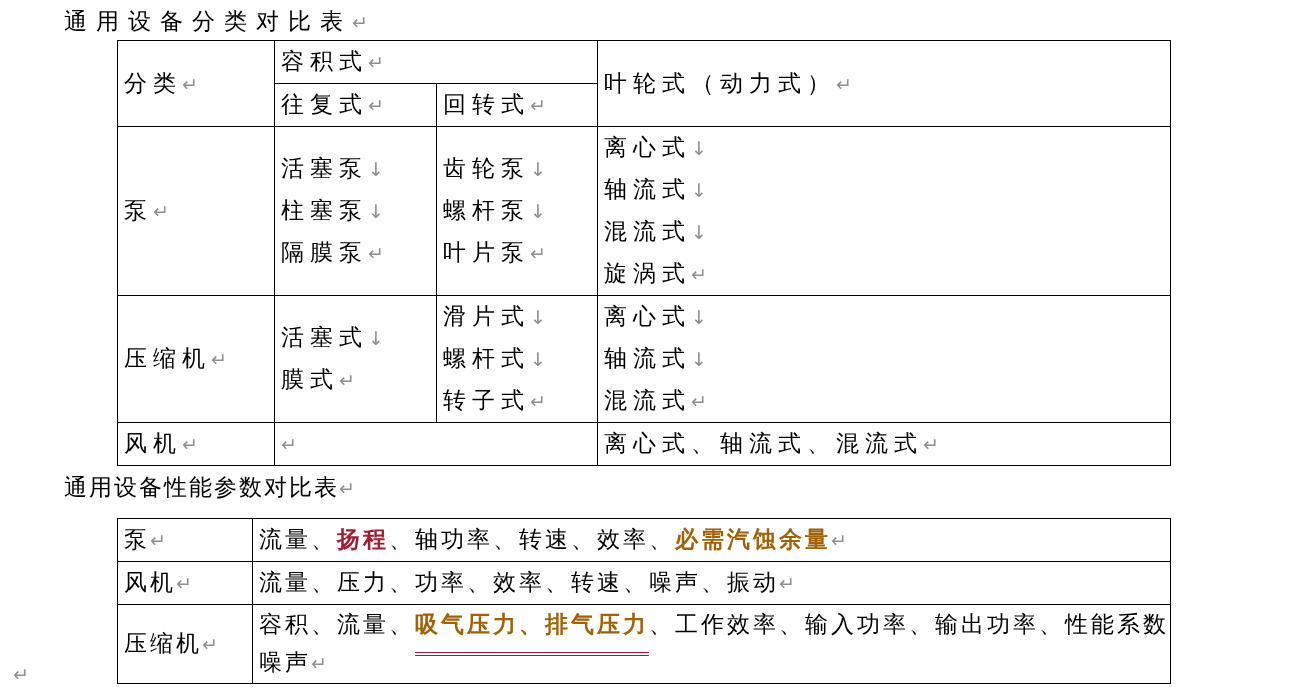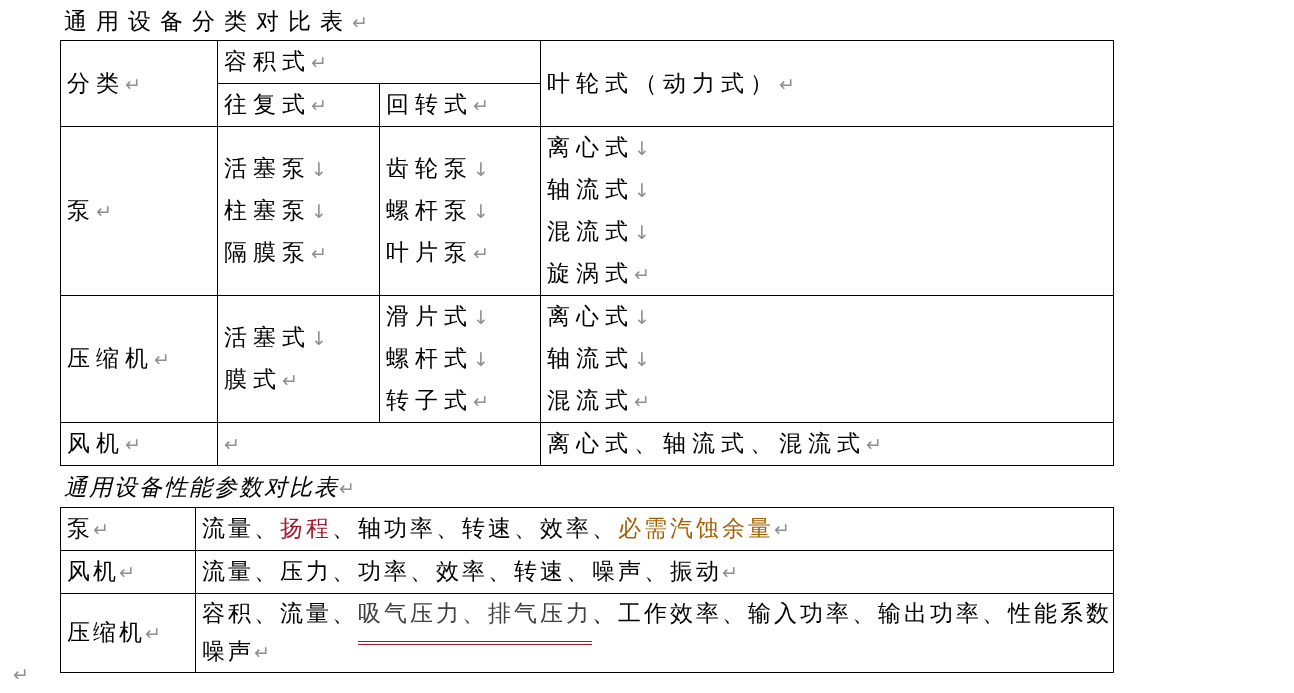--- a/index.html
+++ b/index.html
@@ -5,36 +5,36 @@
   html,body{margin:0;padding:0;}
   body{
     width:1294px;height:693px;background:#ffffff;position:relative;
     font-family:"Liberation Serif","DejaVu Serif",serif;color:#000;
     overflow:hidden;
   }
   .doc-title{
     margin:6px 0 2px 64px;font-size:23px;line-height:32px;letter-spacing:9px;
     white-space:nowrap;
   }
-  .doc-title.second{margin:6px 0 3px 64px;letter-spacing:2px;font-style:italic;}
-  table{border-collapse:collapse;table-layout:fixed;margin-left:60px;width:1053px;}
+  .doc-title.second{margin:6px 0 14px 64px;letter-spacing:2px;}
+  table{border-collapse:collapse;table-layout:fixed;margin-left:117px;width:1053px;}
   td{
     border:1px solid #000;padding:0 2px 0 6px;font-size:23px;letter-spacing:6px;
     line-height:41px;vertical-align:middle;overflow:hidden;
   }
   .tbl2 td{letter-spacing:3px;}
   .h41{height:41px}.h40{height:40px}.h167{height:167px}.h125{height:125px}
   .h42{height:42px}.h79{height:79px}
   .ln{line-height:41px;white-space:nowrap;}
   .tbl2 .ln{line-height:38px;}
   .mk{
     color:#8f8f8f;font-family:"DejaVu Sans",sans-serif;font-size:19px;
     letter-spacing:0;font-weight:normal;
   }
-  .red{font-weight:normal;border-bottom:4px double;padding-bottom:15px;}
+  .red{font-weight:bold;border-bottom:4px double;padding-bottom:15px;}
   .stray-mark{position:absolute;left:13px;top:663px;}
 </style>
 </head>
 <body>
 
 <div class="doc-title"><span>通用设备分类对比表</span><span class="mk">↵</span></div>
 
 <table class="tbl1">
   <colgroup>
       <col style="width:157px">
@@ -111,20 +111,20 @@
     <td><span>泵</span><span class="mk">↵</span></td>
     <td><span>流量、</span><span class="red" style="color: rgb(162, 28, 51); border-bottom-color: rgb(162, 28, 51);">扬程</span><span>、轴功率、转速、效率、</span><span class="red" style="color: #a16207; border-bottom-color: rgb(162, 28, 51);">必需汽蚀余量</span><span class="mk">↵</span></td>
   </tr>
   <tr class="h41">
     <td><span>风机</span><span class="mk">↵</span></td>
     <td><span>流量、压力、功率、效率、转速、噪声、振动</span><span class="mk">↵</span></td>
   </tr>
   <tr class="h79">
     <td><span>压缩机</span><span class="mk">↵</span></td>
     <td>
-      <div class="ln"><span>容积、流量、</span><span class="red" style="color: #404040; border-bottom-color: rgb(162, 28, 51);">吸气压力、排气压力</span><span>、工作效率、输入功率、输出功率、性能系数、</span></div>
+      <div class="ln"><span>容积、流量、</span><span class="red" style="color: #a16207; border-bottom-color: rgb(162, 28, 51);">吸气压力、排气压力</span><span>、工作效率、输入功率、输出功率、性能系数、</span></div>
       <div class="ln"><span>噪声</span><span class="mk">↵</span></div>
     </td>
   </tr>
   </tbody>
 </table>
 
 <div class="stray-mark mk">↵</div>
 
 </body></html>

